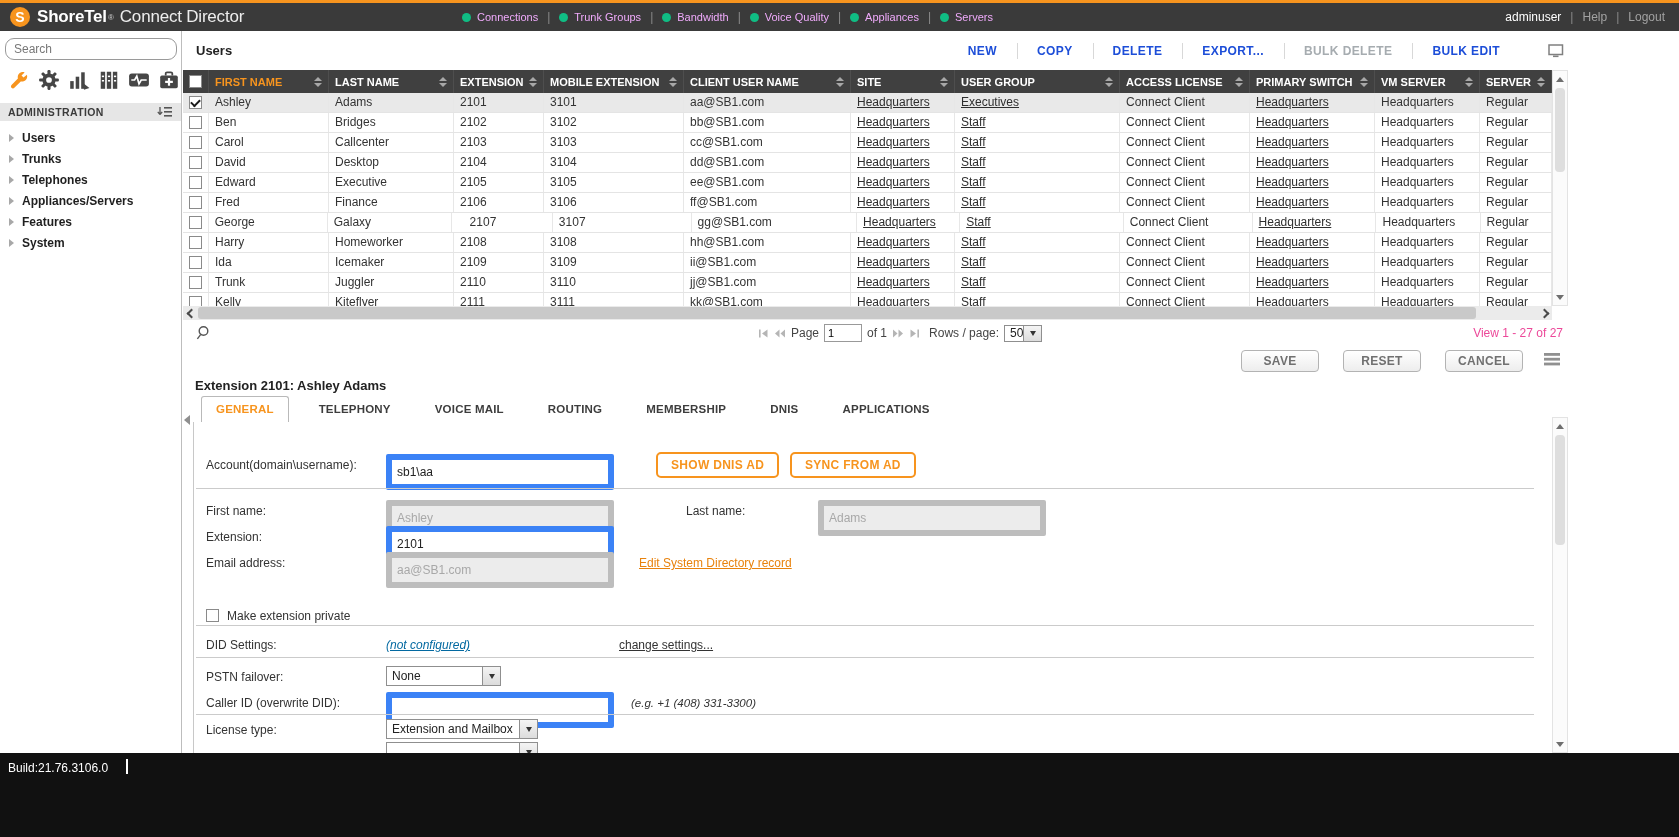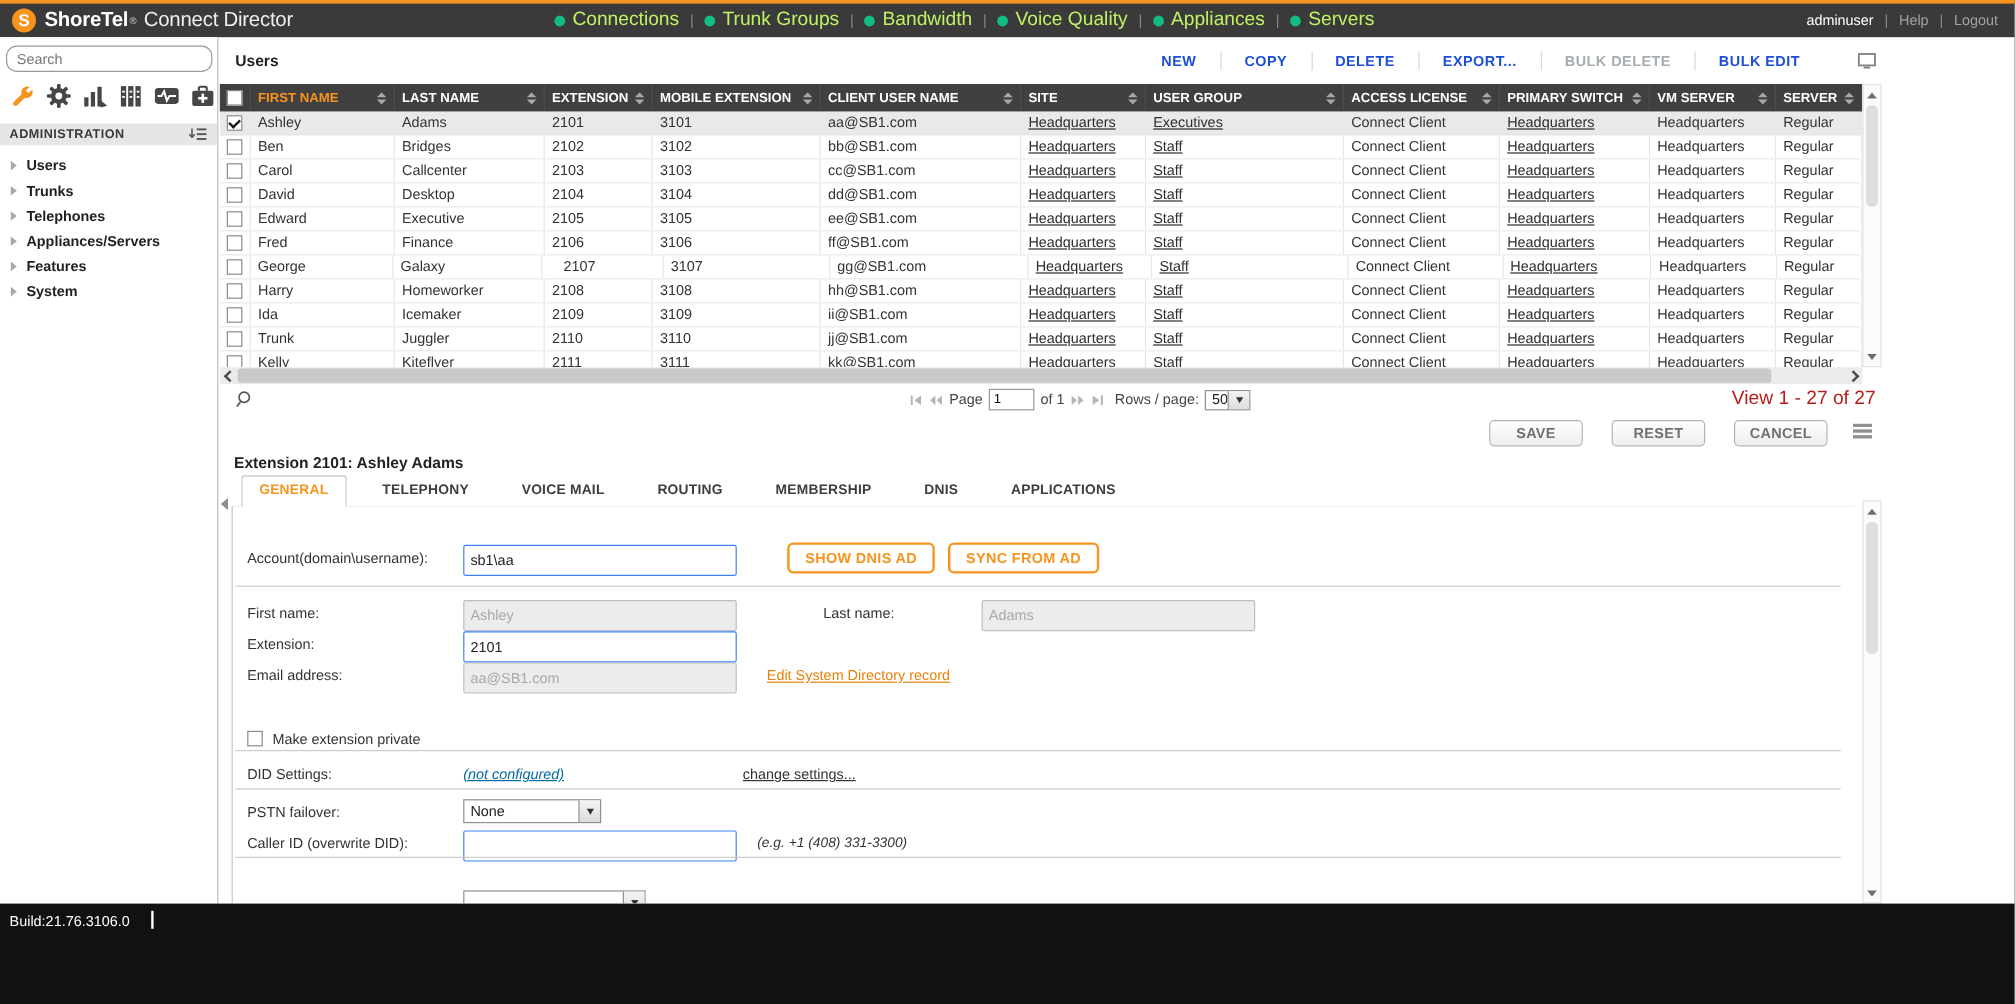--- a/index.html
+++ b/index.html
@@ -9,21 +9,21 @@
   
   .topbar{position:absolute;left:0;top:0;width:100%;height:28px;background:#3a3a3a;border-top:3px solid #F7941E;}
   .brand{position:absolute;left:10px;top:0;height:28px;display:flex;align-items:center;cursor:pointer;}
   .logo{width:20px;height:20px;border-radius:50%;background:#F7941E;color:#fff;font-weight:bold;font-size:14px;display:flex;align-items:center;justify-content:center;}
   .brand-name{color:#fff;font-size:17px;font-weight:bold;margin-left:7px;letter-spacing:-.2px;}
   .brand-mark{color:#cfcfcf;font-size:8px;vertical-align:top;margin:0 1px;}
   .brand-suffix{color:#ededed;font-size:17px;margin-left:5px;letter-spacing:-.2px;}
   .topnav{position:absolute;left:462px;top:0;height:28px;display:flex;align-items:center;}
   .nav-item{display:flex;align-items:center;cursor:pointer;}
   .nav-dot{width:9px;height:9px;border-radius:50%;background:#10BD84;margin-right:6px;}
-  .nav-item span:last-child{color:#bef264;font-size:16px;}
+  .nav-item span:last-child{color:#f0abfc;font-size:11px;}
   .nav-sep{color:#8a8a8a;margin:0 9px;font-size:12px;}
   .topright{position:absolute;right:14px;top:0;height:28px;display:flex;align-items:center;}
   .topright .user{color:#fff;font-size:12px;}
   .topright a{color:#a2a2a2;font-size:12px;text-decoration:none;cursor:pointer;}
 
   
   .shell{position:absolute;left:0;top:31px;width:100%;height:722px;}
   .sidebar{position:absolute;left:0;top:0;width:182px;height:100%;background:#fff;border-right:1px solid #bdbdbd;box-sizing:border-box;}
   .search{display:block;margin:7px 5px 0 5px;width:172px;height:22px;box-sizing:border-box;border:1px solid #9a9a9a;border-radius:9px;padding:0 8px;font-size:12px;color:#444;outline:none;}
   .search::placeholder{color:#777;}
@@ -82,37 +82,37 @@
   .harrow.right::after{content:"";width:5px;height:5px;border-left:2px solid #4a4a4a;border-bottom:2px solid #4a4a4a;transform:rotate(225deg);margin-right:2px;}
   .hthumb{position:absolute;left:15px;top:1px;width:1278px;height:12px;background:#c9c9c9;border-radius:3px;cursor:pointer;}
 
   
   .grid-footer{position:absolute;left:0;top:289px;width:1385px;height:26px;display:flex;align-items:center;}
   .magnifier{margin-left:12px;display:flex;cursor:pointer;}
   .pager{position:absolute;left:575px;top:0;height:26px;display:flex;align-items:center;gap:5px;}
   .pg-text{font-size:12px;color:#444;white-space:nowrap;}
   .pg-ico{display:flex;cursor:pointer;}
   .pg-input{width:30px;height:16px;border:1px solid #999;font-size:11px;padding:0 3px;box-sizing:content-box;}
-  .view-range{margin-left:auto;padding-right:5px;font-size:16px;color:#b91c1c;}
+  .view-range{margin-left:auto;padding-right:5px;font-size:12px;color:#ec4899;}
 
   
   .detail-head{position:absolute;left:0;top:315px;width:1385px;height:50px;}
   .detail-title{position:absolute;left:12px;bottom:3px;font-size:13px;font-weight:bold;color:#222;}
   .detail-buttons{position:absolute;right:45px;top:4px;display:flex;gap:24px;}
   .dbtn{width:78px;height:22px;border:1px solid #b3b3b3;border-radius:4px;background:linear-gradient(#fff,#ededed);color:#707070;font-size:12px;font-weight:bold;letter-spacing:.3px;cursor:pointer;}
   .panel-icon{position:absolute;right:8px;top:7px;display:flex;cursor:pointer;}
   .tabs{position:absolute;left:10px;top:365px;width:1352px;border-bottom:1px solid #b9b9b9;display:flex;align-items:flex-end;padding-left:8px;box-sizing:border-box;}
   .tab{padding:0 14px;line-height:25px;margin-right:16px;font-weight:bold;font-size:11.5px;color:#3d3d3d;letter-spacing:.2px;cursor:pointer;white-space:nowrap;}
   .tab.active{background:#fff;border:1px solid #b9b9b9;border-bottom:1px solid #fff;border-radius:3px 3px 0 0;color:#F7941E;margin-bottom:-1px;}
   .tab-content{position:absolute;left:10px;top:391px;width:1352px;height:331px;border-left:1px solid #c8c8c8;overflow:hidden;background:#fff;}
   .frow{position:absolute;left:0;right:0;height:22px;}
   .frow>.cb{position:absolute;left:12px;top:4px;}
   .cb-label{position:absolute;left:33px;line-height:22px;font-size:12px;color:#333;}
   .flabel{position:absolute;left:12px;line-height:22px;font-size:12px;color:#333;white-space:nowrap;}
-  .finput{position:absolute;top:0;height:21px;border:1px solid #3b82f6;border-radius:2px;padding:12px 5px;font-size:12px;color:#222;box-sizing:border-box;outline:none;}
+  .finput{position:absolute;top:0;height:21px;border:6px solid #3b82f6;border-radius:2px;padding:12px 5px;font-size:12px;color:#222;box-sizing:border-box;outline:none;}
   .finput.disabled{background:#ececec;color:#a8a8a8;border-color:#bdbdbd;}
   .ad-btn{position:absolute;top:-2px;height:26px;border:2px solid #F7941E;border-radius:5px;background:#fff;color:#F7941E;font-size:12px;font-weight:bold;letter-spacing:.3px;padding:0 13px;cursor:pointer;white-space:nowrap;}
   .fdivider{position:absolute;left:2px;right:12px;border-top:1px solid #cbcbcb;}
   .flink{position:absolute;line-height:22px;font-size:12px;text-decoration:underline;cursor:pointer;white-space:nowrap;}
   .flink.orange{color:#E8820C;}
   .flink.dark{color:#333;}
   .fvalue{position:absolute;line-height:22px;font-size:12px;color:#0369a1;font-style:italic;text-decoration:underline;}
   .fhint{position:absolute;line-height:22px;font-size:11.5px;color:#333;font-style:italic;white-space:nowrap;}
   .fselect{position:absolute;height:20px;border:1px solid #8f8f8f;background:#fff;box-sizing:border-box;display:flex;align-items:center;cursor:pointer;}
   .fselect .val{flex:1;padding:0 5px;font-size:12px;color:#222;overflow:hidden;white-space:nowrap;}
@@ -682,20 +682,27 @@
             <span class="val">None</span>
             <span class="btn"></span>
           </span>
         </div>
         <div class="frow" style="top:270px;">
           <span class="flabel">Caller ID (overwrite DID):</span>
           <input class="finput" style="left: 192px; width: 228px;" value="">
           <span class="fhint" style="left:437px;">(e.g. +1 (408) 331-3300)</span>
         </div>
         <div class="fdivider" style="top:292px;"></div>
+        <div class="frow" style="top:297px;">
+          <span class="flabel">License type:</span>
+          <span class="fselect" style="left:192px;width:152px;">
+            <span class="val">Extension and Mailbox</span>
+            <span class="btn"></span>
+          </span>
+        </div>
         <div class="frow" style="top:320px;">
           <span class="fselect" style="left:192px;width:152px;">
             <span class="val"></span>
             <span class="btn"></span>
           </span>
         </div>
       </div>
 
       <div class="vscroll detail-vscroll">
         <div class="varrow up"></div>

